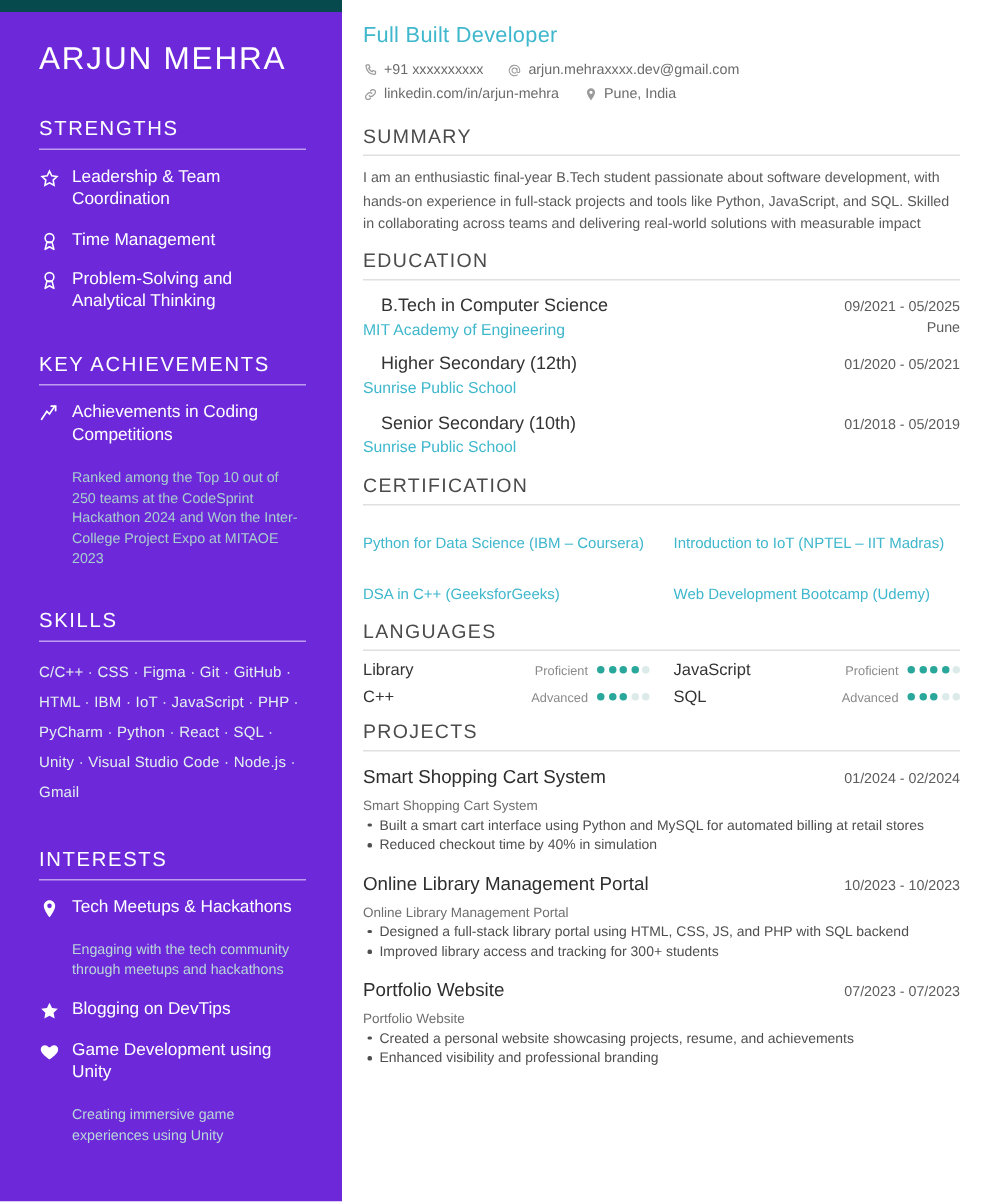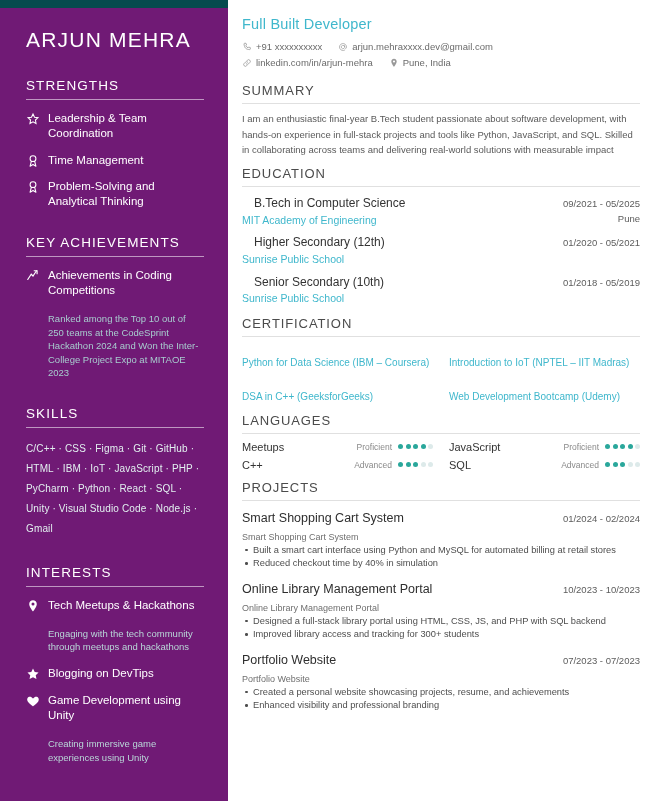--- a/index.html
+++ b/index.html
@@ -8,21 +8,21 @@
     font-family: "Liberation Sans", sans-serif;
     background: #ffffff;
     overflow: hidden;
   }
   .page { position: relative; width: 660px; height: 801px; display: flex; }
 
   
   .sidebar {
     width: 228px;
     flex: 0 0 228px;
-    background: #701a75;
+    background: #6d28d9;
     color: #ffffff;
     padding: 0 24px 10px 26px;
     position: relative;
   }
   .sidebar::before {
     content: "";
     position: absolute; left: 0; top: 0;
     width: 100%; height: 8px;
     background: #064a4e;
   }
@@ -397,21 +397,21 @@
         <div class="cert-item">Web Development Bootcamp (Udemy)</div>
       </div>
     </section>
 
     <section class="sec">
       <div class="sec-title">LANGUAGES</div>
       <div class="sec-rule"></div>
       <div class="lang-grid">
 
         <div class="lang-item">
-          <span class="lang-name">Meetups</span>
+          <span class="lang-name">Library</span>
           <span class="lang-level">Proficient</span>
           <span class="dots">
               <span class="dot on"></span>
               <span class="dot on"></span>
               <span class="dot on"></span>
               <span class="dot on"></span>
               <span class="dot"></span>
             </span>
         </div>
 

